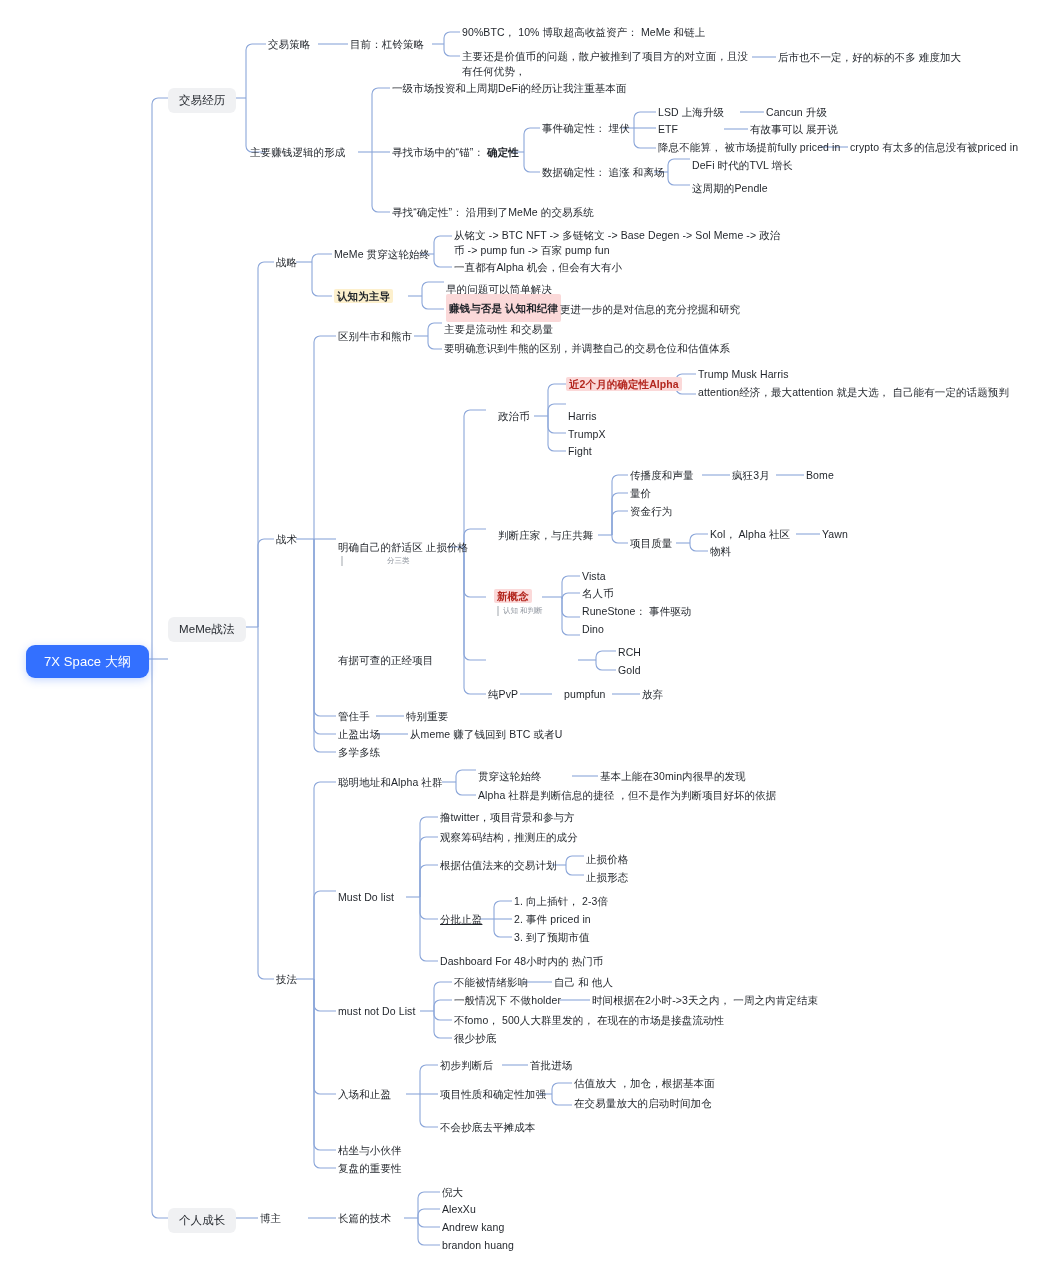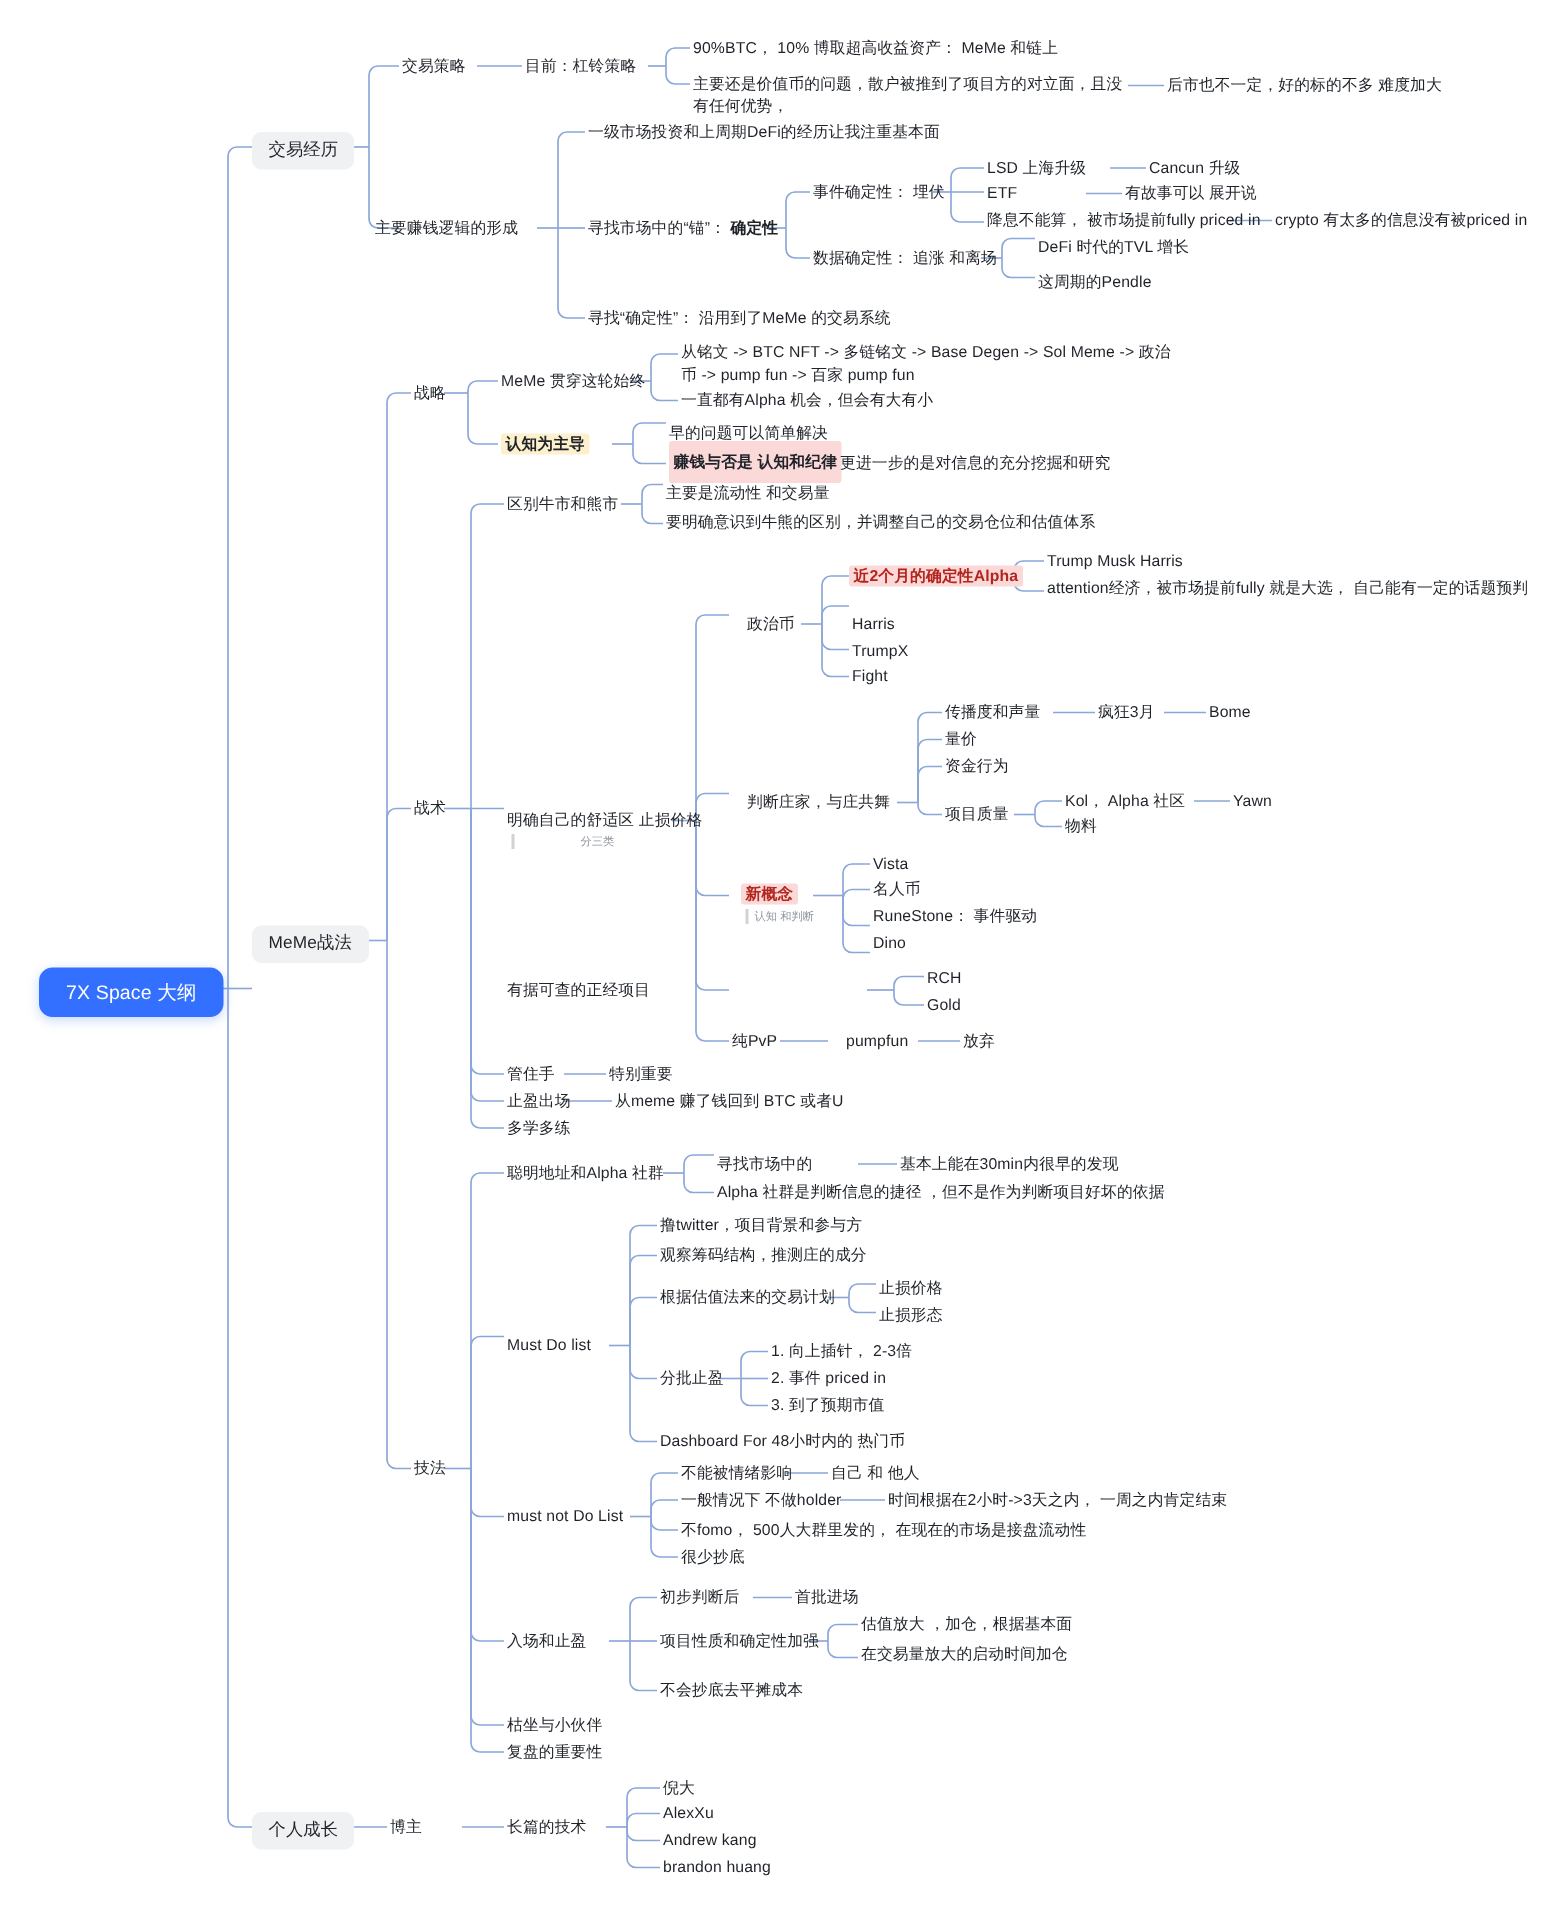--- a/index.html
+++ b/index.html
@@ -281,21 +281,21 @@
   <div class="node plain" style="left:338px;top:329px;">区别牛市和熊市</div>
   <div class="node plain" style="left:444px;top:322px;">主要是流动性 和交易量</div>
   <div class="node plain" style="left:444px;top:341px;">要明确意识到牛熊的区别，并调整自己的交易仓位和估值体系</div>
 
   <div class="node plain" style="left:338px;top:540px;">明确自己的舒适区 止损价格</div>
   <div class="note" style="left:341px;top:556px;padding-left:44px;">分三类</div>
 
   <div class="node plain" style="left:498px;top:409px;">政治币</div>
   <div class="node" style="left:566px;top:377px;"><span class="hl-pink">近2个月的确定性Alpha</span></div>
   <div class="node plain" style="left:698px;top:367px;">Trump Musk Harris</div>
-  <div class="node plain" style="left:698px;top:385px;">attention经济，被市场提前fully 就是大选， 自己能有一定的话题预判</div>
+  <div class="node plain" style="left:698px;top:385px;">attention经济，最大attention 就是大选， 自己能有一定的话题预判</div>
   <div class="node plain" style="left:568px;top:409px;">Harris</div>
   <div class="node plain" style="left:568px;top:427px;">TrumpX</div>
   <div class="node plain" style="left:568px;top:444px;">Fight</div>
 
   <div class="node plain" style="left:498px;top:528px;">判断庄家，与庄共舞</div>
   <div class="node plain" style="left:630px;top:468px;">传播度和声量</div>
   <div class="node plain" style="left:732px;top:468px;">疯狂3月</div>
   <div class="node plain" style="left:806px;top:468px;">Bome</div>
   <div class="node plain" style="left:630px;top:486px;">量价</div>
   <div class="node plain" style="left:630px;top:504px;">资金行为</div>
@@ -320,31 +320,31 @@
 
   <div class="node plain" style="left:338px;top:709px;">管住手</div>
   <div class="node plain" style="left:406px;top:709px;">特别重要</div>
   <div class="node plain" style="left:338px;top:727px;">止盈出场</div>
   <div class="node plain" style="left:410px;top:727px;">从meme 赚了钱回到 BTC 或者U</div>
   <div class="node plain" style="left:338px;top:745px;">多学多练</div>
 
   <div class="node plain" style="left:276px;top:972px;">技法</div>
 
   <div class="node plain" style="left:338px;top:775px;">聪明地址和Alpha 社群</div>
-  <div class="node plain" style="left:478px;top:769px;">寻找市场中的</div>
+  <div class="node plain" style="left:478px;top:769px;">贯穿这轮始终</div>
   <div class="node plain" style="left:600px;top:769px;">基本上能在30min内很早的发现</div>
   <div class="node plain" style="left:478px;top:788px;">Alpha 社群是判断信息的捷径 ，但不是作为判断项目好坏的依据</div>
 
   <div class="node plain" style="left:338px;top:890px;">Must Do list</div>
   <div class="node plain" style="left:440px;top:810px;">撸twitter，项目背景和参与方</div>
   <div class="node plain" style="left:440px;top:830px;">观察筹码结构，推测庄的成分</div>
   <div class="node plain" style="left:440px;top:858px;">根据估值法来的交易计划</div>
   <div class="node plain" style="left:586px;top:852px;">止损价格</div>
   <div class="node plain" style="left:586px;top:870px;">止损形态</div>
-  <div class="node plain" style="left:440px;top:912px;">分批止盈</div>
+  <div class="node plain" style="left:440px;top:912px;text-decoration:underline;">分批止盈</div>
   <div class="node plain" style="left:514px;top:894px;">1. 向上插针， 2-3倍</div>
   <div class="node plain" style="left:514px;top:912px;">2. 事件 priced in</div>
   <div class="node plain" style="left:514px;top:930px;">3. 到了预期市值</div>
   <div class="node plain" style="left:440px;top:954px;">Dashboard For 48小时内的 热门币</div>
 
   <div class="node plain" style="left:338px;top:1004px;">must not Do List</div>
   <div class="node plain" style="left:454px;top:975px;">不能被情绪影响</div>
   <div class="node plain" style="left:554px;top:975px;">自己 和 他人</div>
   <div class="node plain" style="left:454px;top:993px;">一般情况下 不做holder</div>
   <div class="node plain" style="left:592px;top:993px;">时间根据在2小时-&gt;3天之内， 一周之内肯定结束</div>

